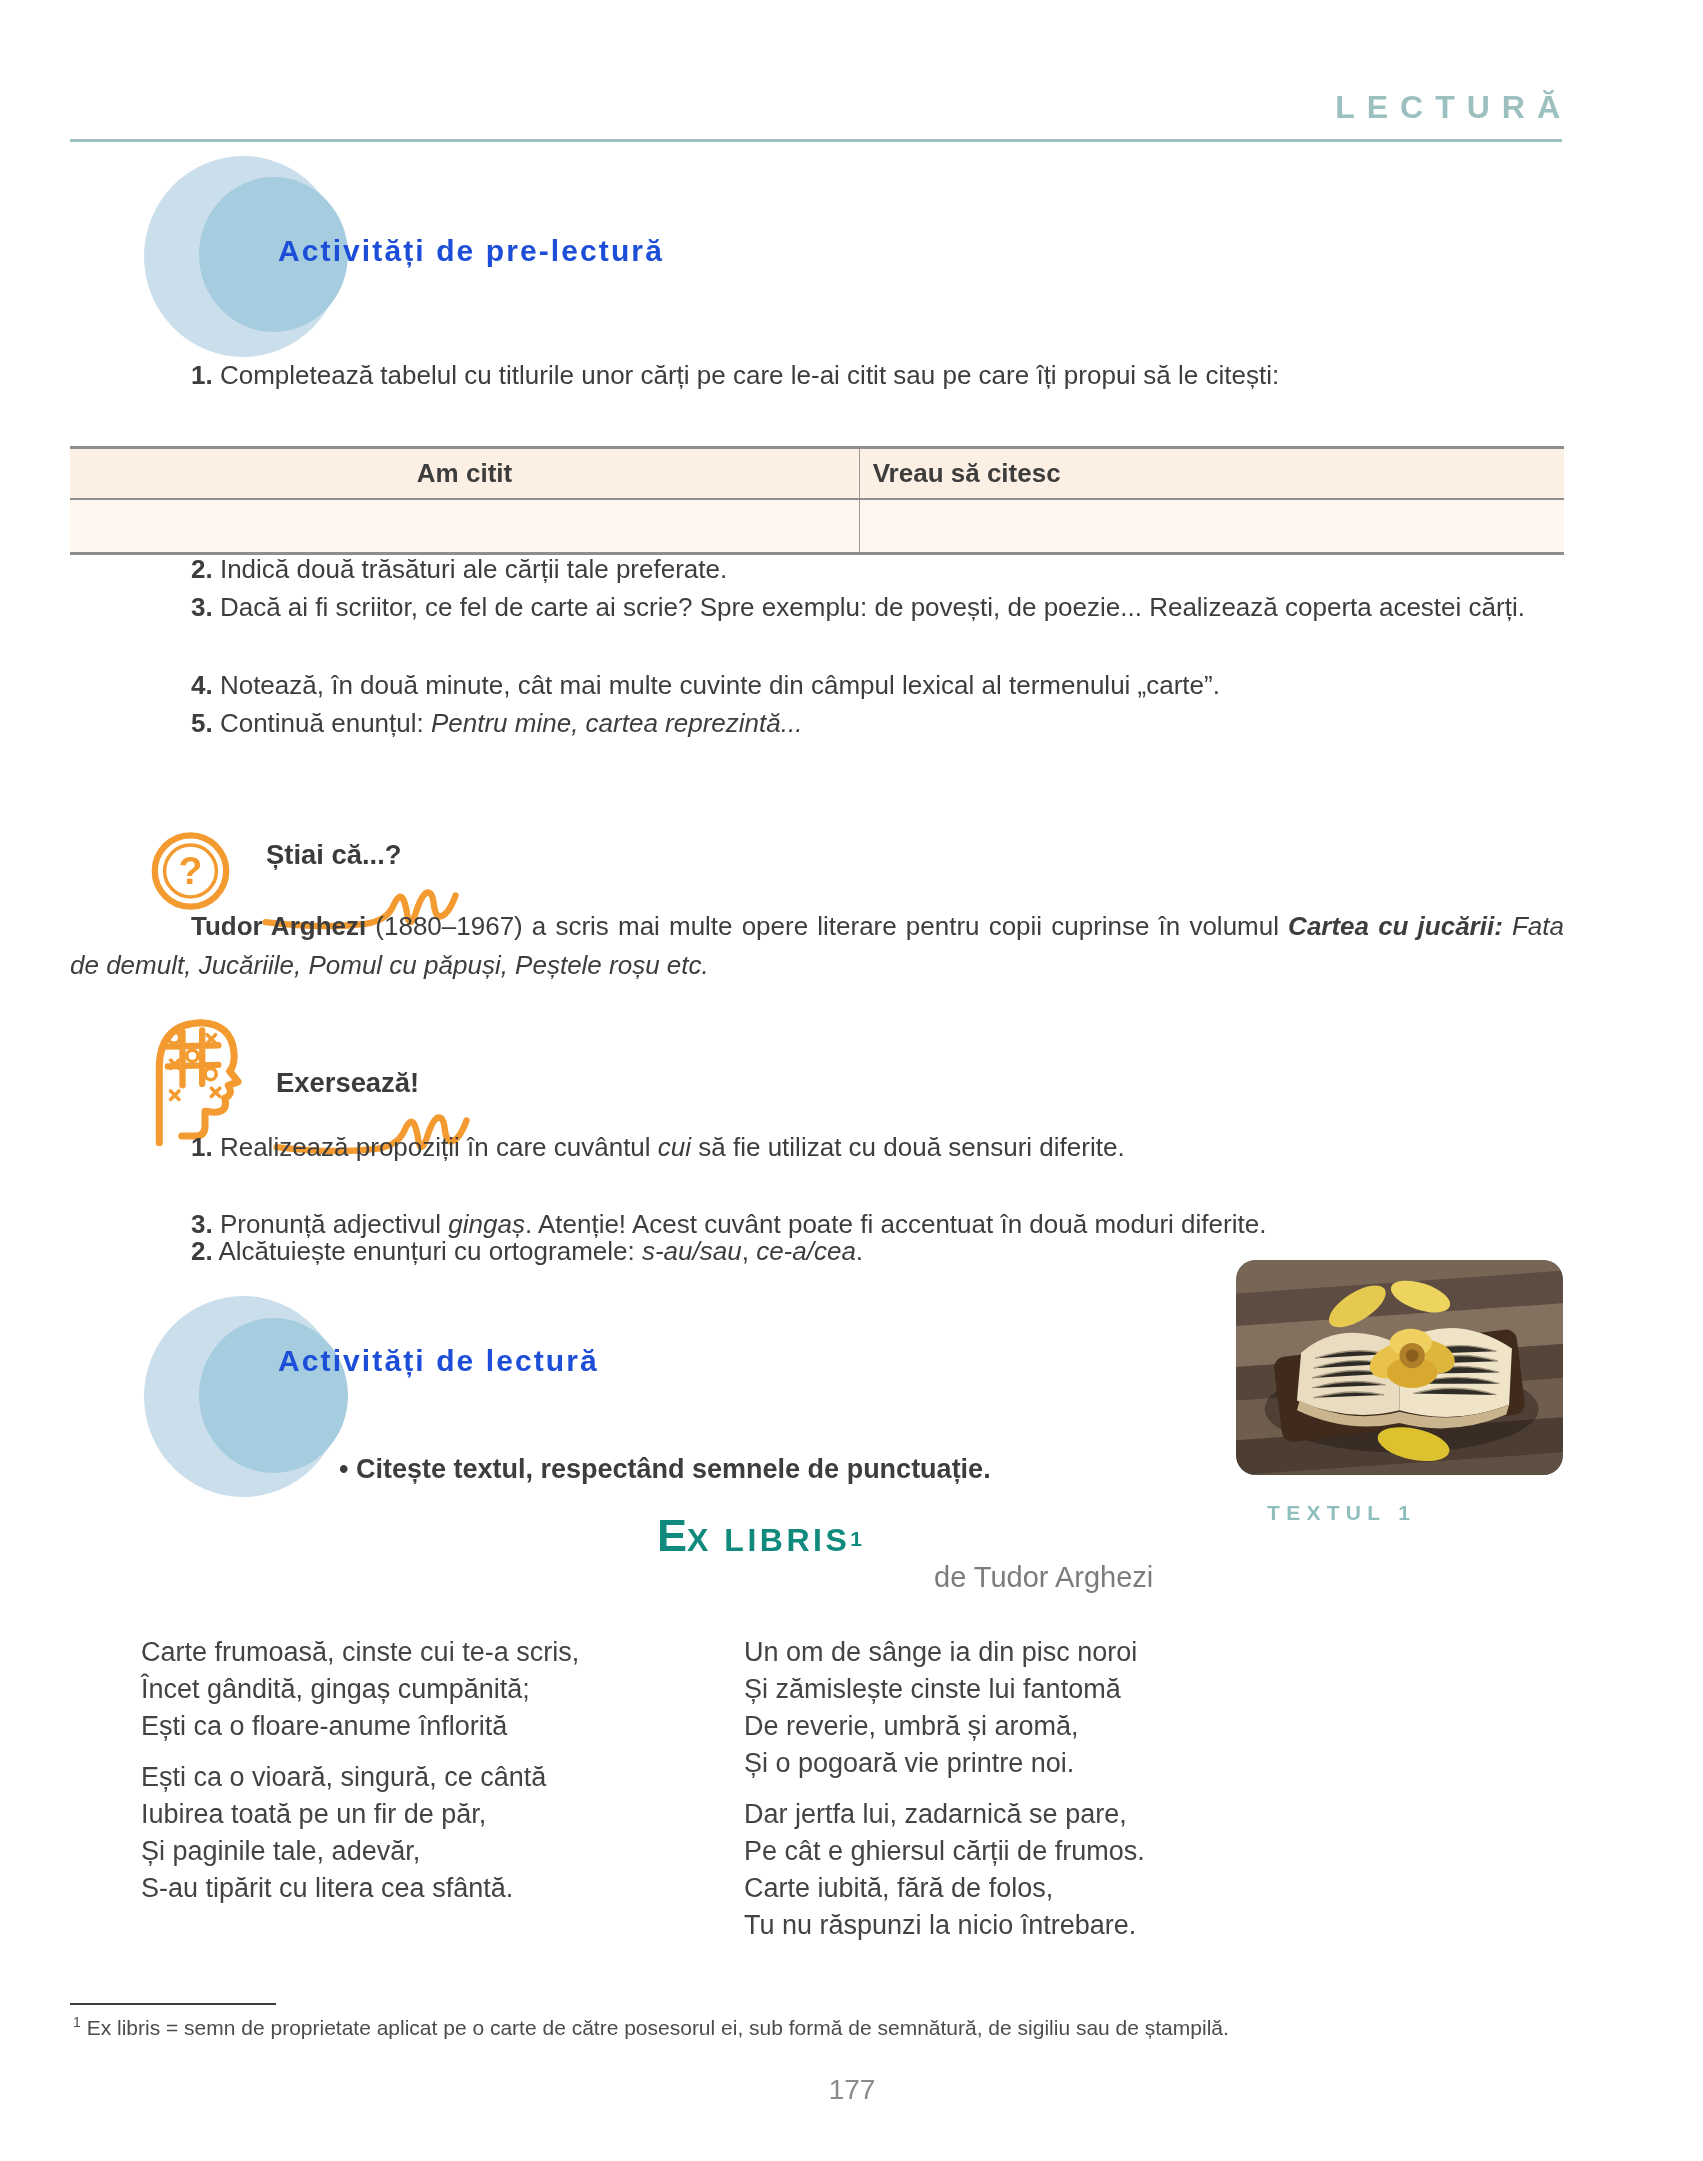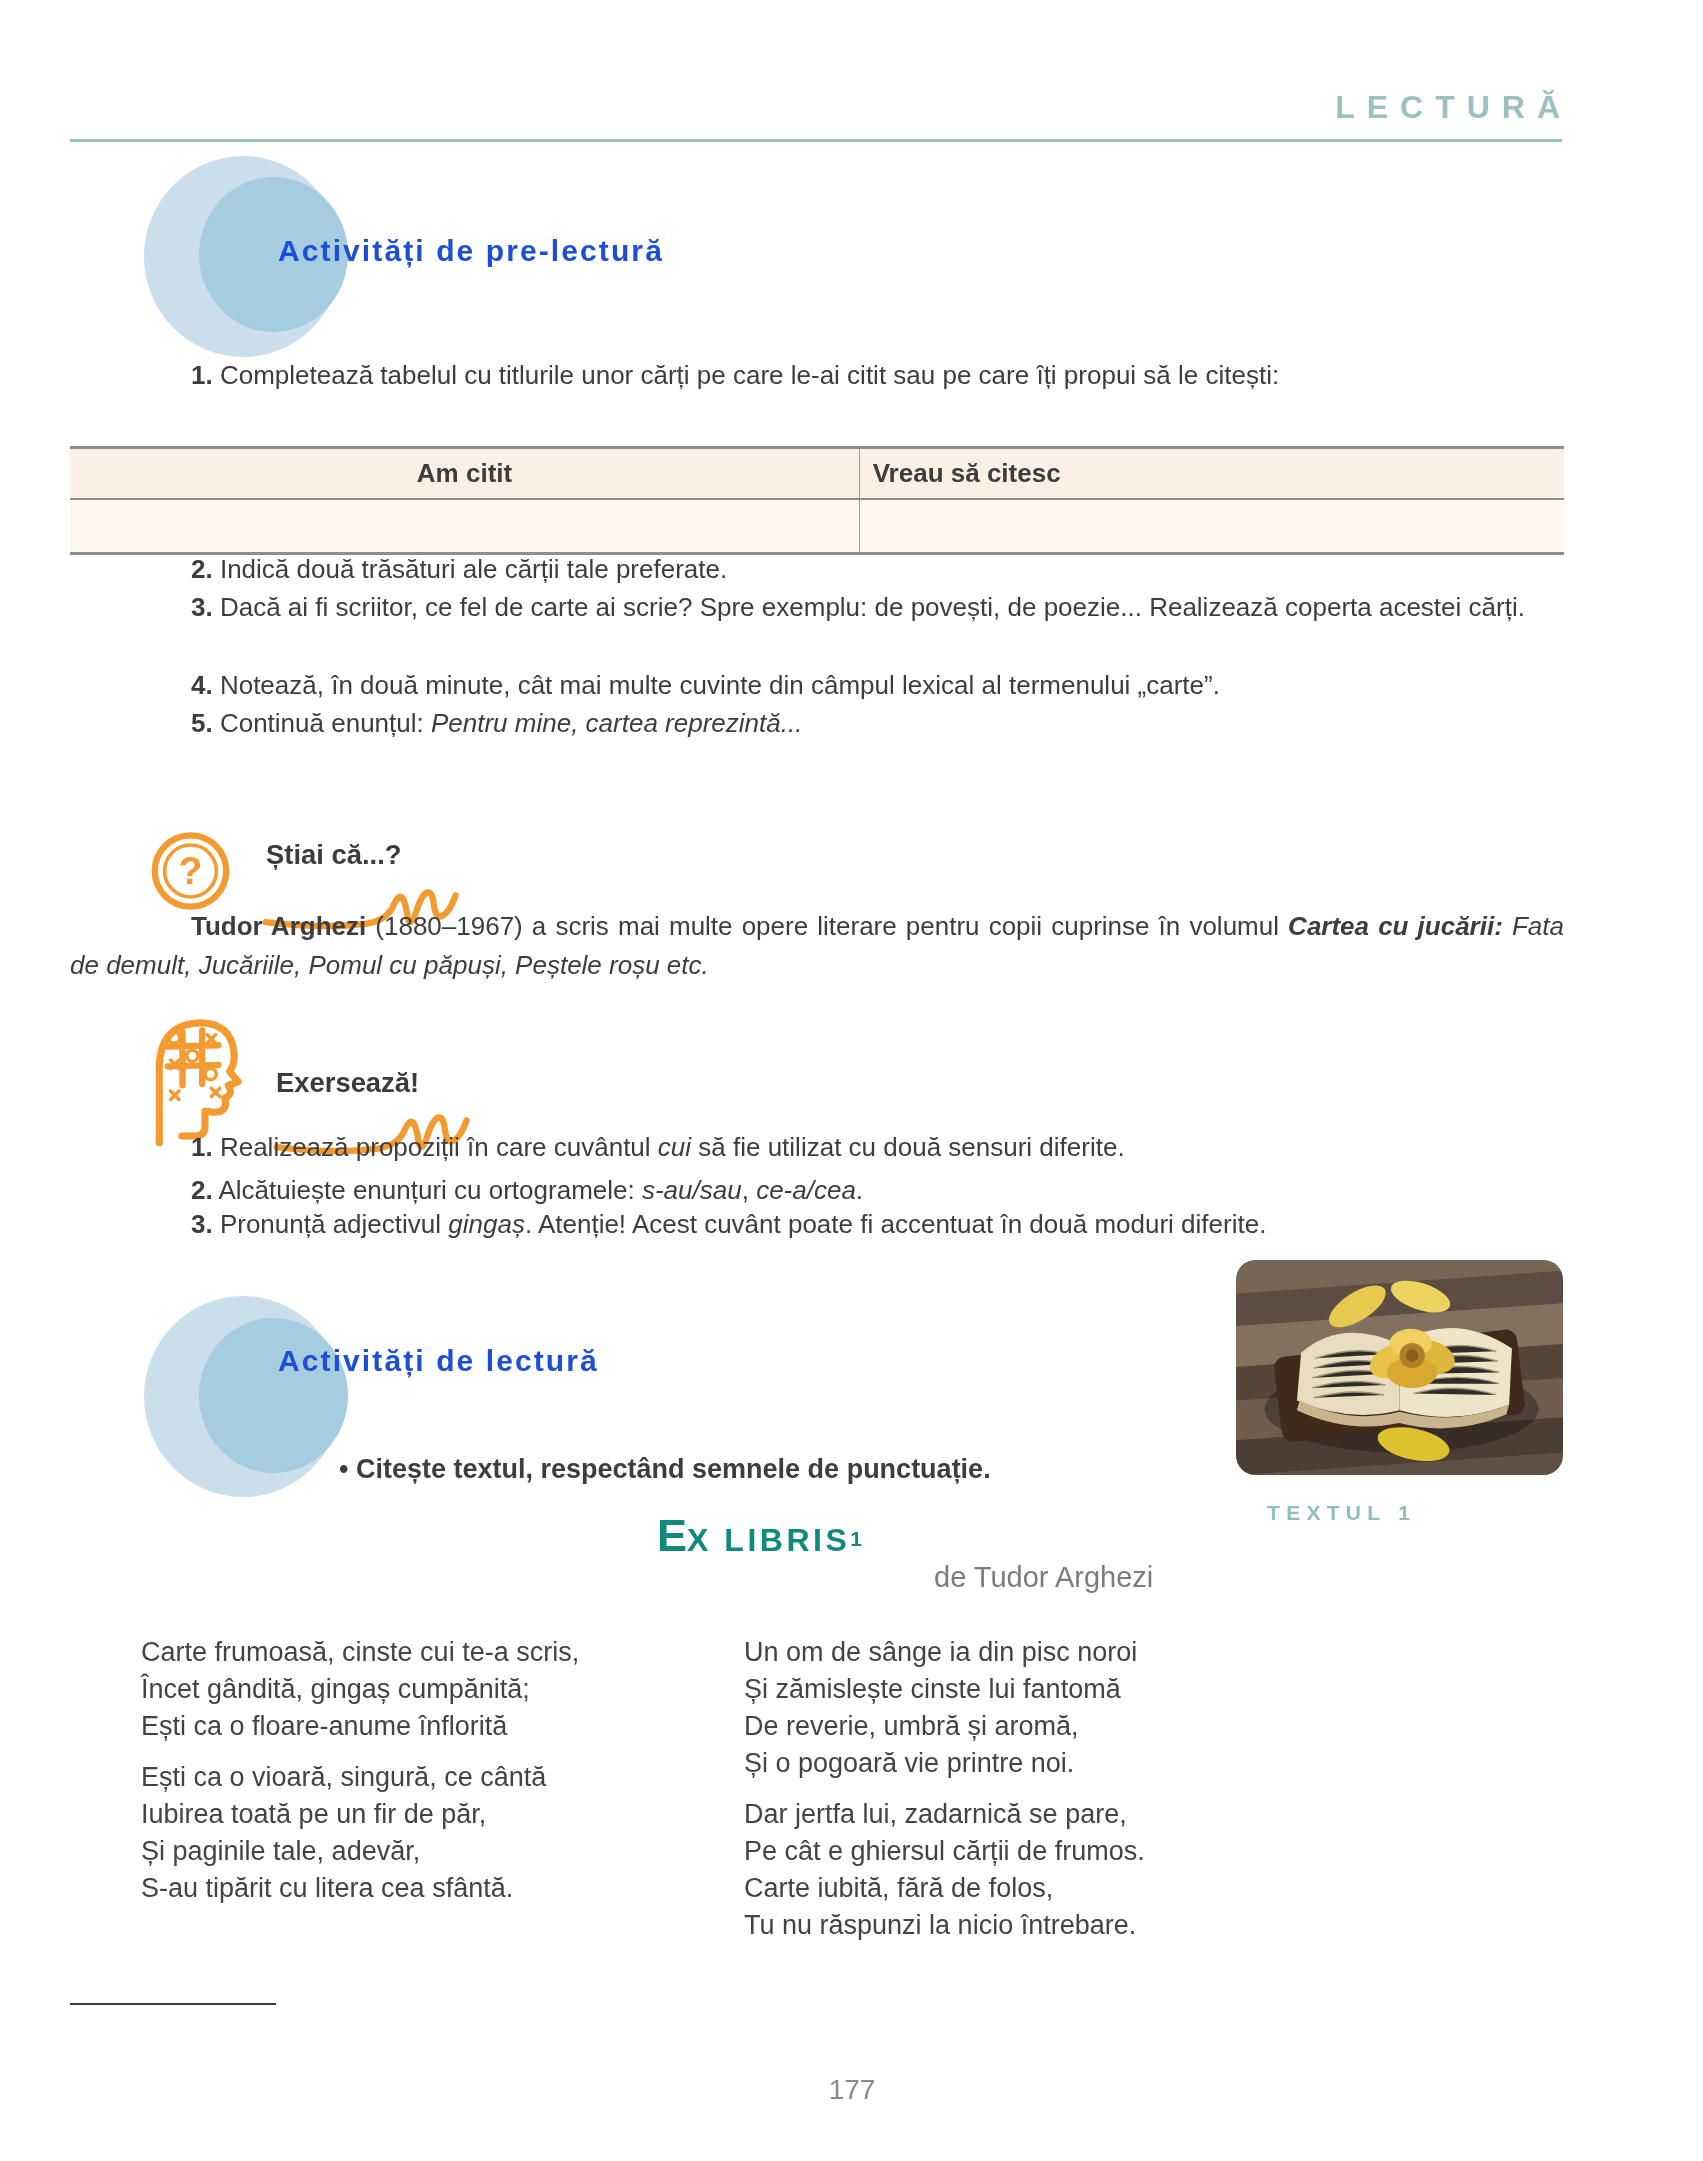--- a/index.html
+++ b/index.html
@@ -133,21 +133,21 @@
     </svg>
   </div>
   <div class="rubric-heading" style="left:276px; top:1067px;">Exersează!</div>
   <div class="squiggle" style="left:271px; top:1102px;">
     <svg width="204" height="60" viewBox="0 0 290 85">
       <path d="M8,64 Q90,74 152,66 Q178,62 188,44 Q198,20 204,32 Q208,42 210,58 Q214,72 221,52 Q229,26 237,22 Q245,20 247,38 Q249,56 256,56 Q268,54 278,26" fill="none" stroke="#f39b30" stroke-width="9" stroke-linecap="round"></path>
     </svg>
   </div>
 
   <p class="item indent" style="top:1128px;"><span class="num">1.</span><span> Realizează propoziții în care cuvântul </span><span class="it">cui</span><span> să fie utilizat cu două sensuri diferite.</span></p>
-  <p class="item indent" style="top:1171px;"><span class="num">2.</span><span> Alcătuiește enunțuri cu ortogramele: </span><span class="it">s-au/sau</span><span>, </span><span class="it">ce-a/cea</span><span>.</span></p>
+  <p class="item indent" style="top:1232px;"><span class="num">2.</span><span> Alcătuiește enunțuri cu ortogramele: </span><span class="it">s-au/sau</span><span>, </span><span class="it">ce-a/cea</span><span>.</span></p>
   <p class="item indent" style="top:1205px;"><span class="num">3.</span><span> Pronunță adjectivul </span><span class="it">gingaș</span><span>. Atenție! Acest cuvânt poate fi accentuat în două moduri diferite.</span></p>
 
   <div class="figure">
     <svg width="327" height="215" viewBox="0 0 464 306">
       <rect width="464" height="306" fill="#6a594c"></rect>
       <g transform="rotate(-4 232 153)">
         <rect x="-30" y="-20" width="540" height="52" fill="#776556"></rect>
         <rect x="-30" y="32" width="540" height="46" fill="#5c4c41"></rect>
         <rect x="-30" y="78" width="540" height="58" fill="#83705f"></rect>
         <rect x="-30" y="136" width="540" height="48" fill="#554639"></rect>
@@ -210,17 +210,18 @@
     </div>
     <div class="stanza">
       <div>Dar jertfa lui, zadarnică se pare,</div>
       <div>Pe cât e ghiersul cărții de frumos.</div>
       <div>Carte iubită, fără de folos,</div>
       <div>Tu nu răspunzi la nicio întrebare.</div>
     </div>
   </div>
 
   <div class="footnote-rule"></div>
+  <div class="footnote"><span class="sup">1</span><span> Ex libris = semn de proprietate aplicat pe o carte de către posesorul ei, sub formă de semnătură, de sigiliu sau de ștampilă.</span></div>
 
   <div class="page-number">177</div>
 
 </div>
 
 
 </body></html>

